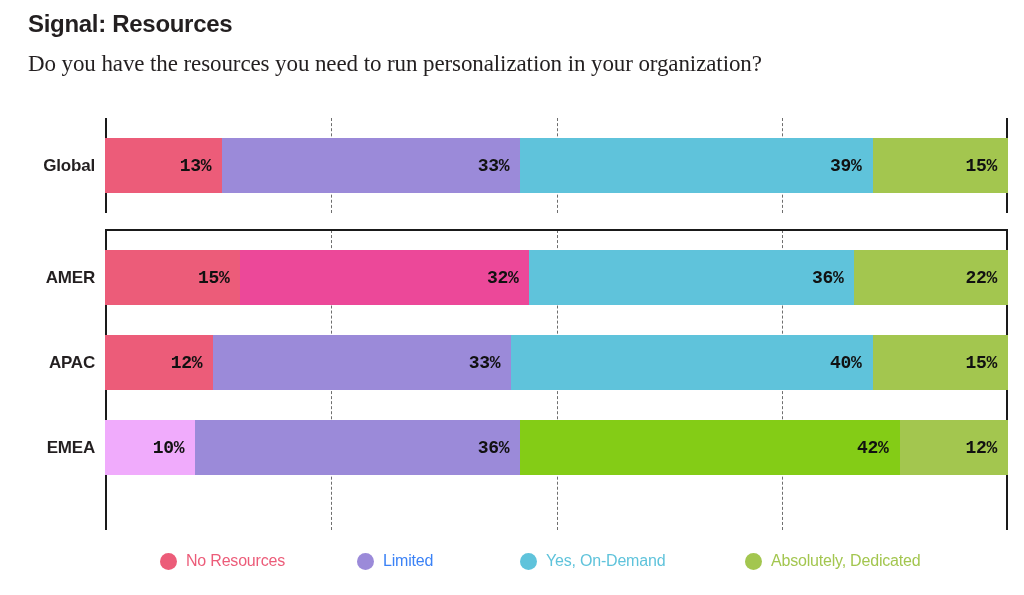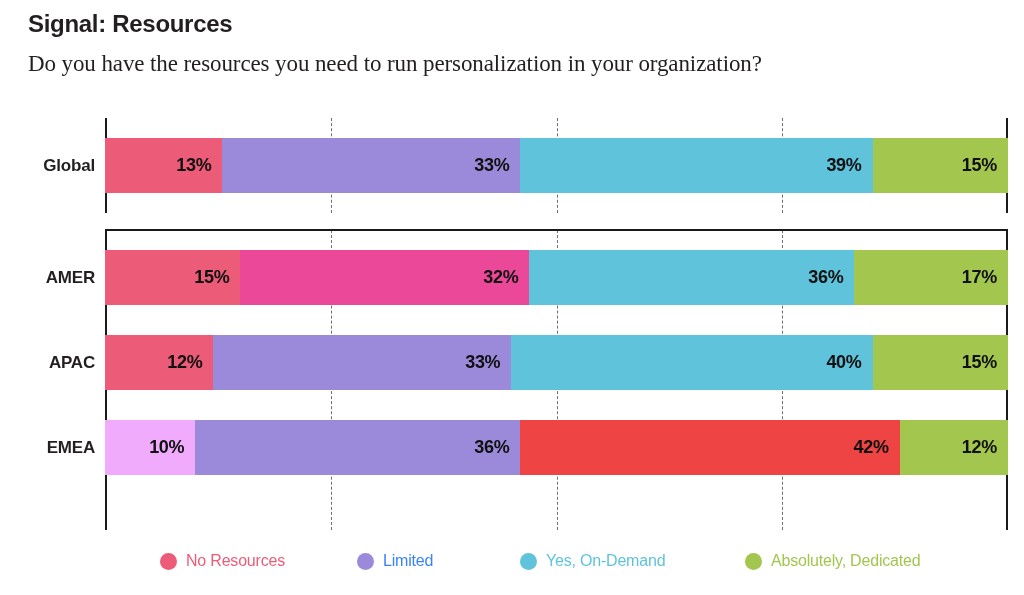--- a/index.html
+++ b/index.html
@@ -113,20 +113,21 @@
     flex-direction: row;
   }
   .seg {
     height: 55px;
     display: flex;
     align-items: center;
     justify-content: flex-end;
     box-sizing: border-box;
     padding-right: 11px;
     overflow: hidden;
+    font-family: Liberation Mono, monospace;
   }
   .seg-label {
     font-size: 18px;
     font-weight: bold;
     color: #111111;
     letter-spacing: -0.3px;
     white-space: nowrap;
   }
 
   
@@ -207,21 +208,21 @@
         <div class="seg" style="width: 15%; background: rgb(236, 92, 121);">
           <span class="seg-label">15%</span>
         </div>
         <div class="seg" style="width: 32%; background: #ec4899;">
           <span class="seg-label">32%</span>
         </div>
         <div class="seg" style="width: 36%; background: rgb(95, 195, 219);">
           <span class="seg-label">36%</span>
         </div>
         <div class="seg" style="width: 17%; background: rgb(163, 198, 79);">
-          <span class="seg-label">17%</span>
+          <span class="seg-label">22%</span>
         </div>
       </div>
     </div>
     <div class="bar-row" style="top: 217px;">
       <div class="row-label">APAC</div>
       <div class="bar-track">
         <div class="seg" style="width: 12%; background: rgb(236, 92, 121);">
           <span class="seg-label">12%</span>
         </div>
         <div class="seg" style="width: 33%; background: rgb(155, 138, 217);">
@@ -237,21 +238,21 @@
     </div>
     <div class="bar-row" style="top: 302px;">
       <div class="row-label">EMEA</div>
       <div class="bar-track">
         <div class="seg" style="width: 10%; background: #f0abfc;">
           <span class="seg-label">10%</span>
         </div>
         <div class="seg" style="width: 36%; background: rgb(155, 138, 217);">
           <span class="seg-label">36%</span>
         </div>
-        <div class="seg" style="width: 42%; background: #ef4444;">
+        <div class="seg" style="width: 42%; background: #84cc16;">
           <span class="seg-label">42%</span>
         </div>
         <div class="seg" style="width: 12%; background: rgb(163, 198, 79);">
           <span class="seg-label">12%</span>
         </div>
       </div>
     </div>
   </div>
 
 <div id="legend">

